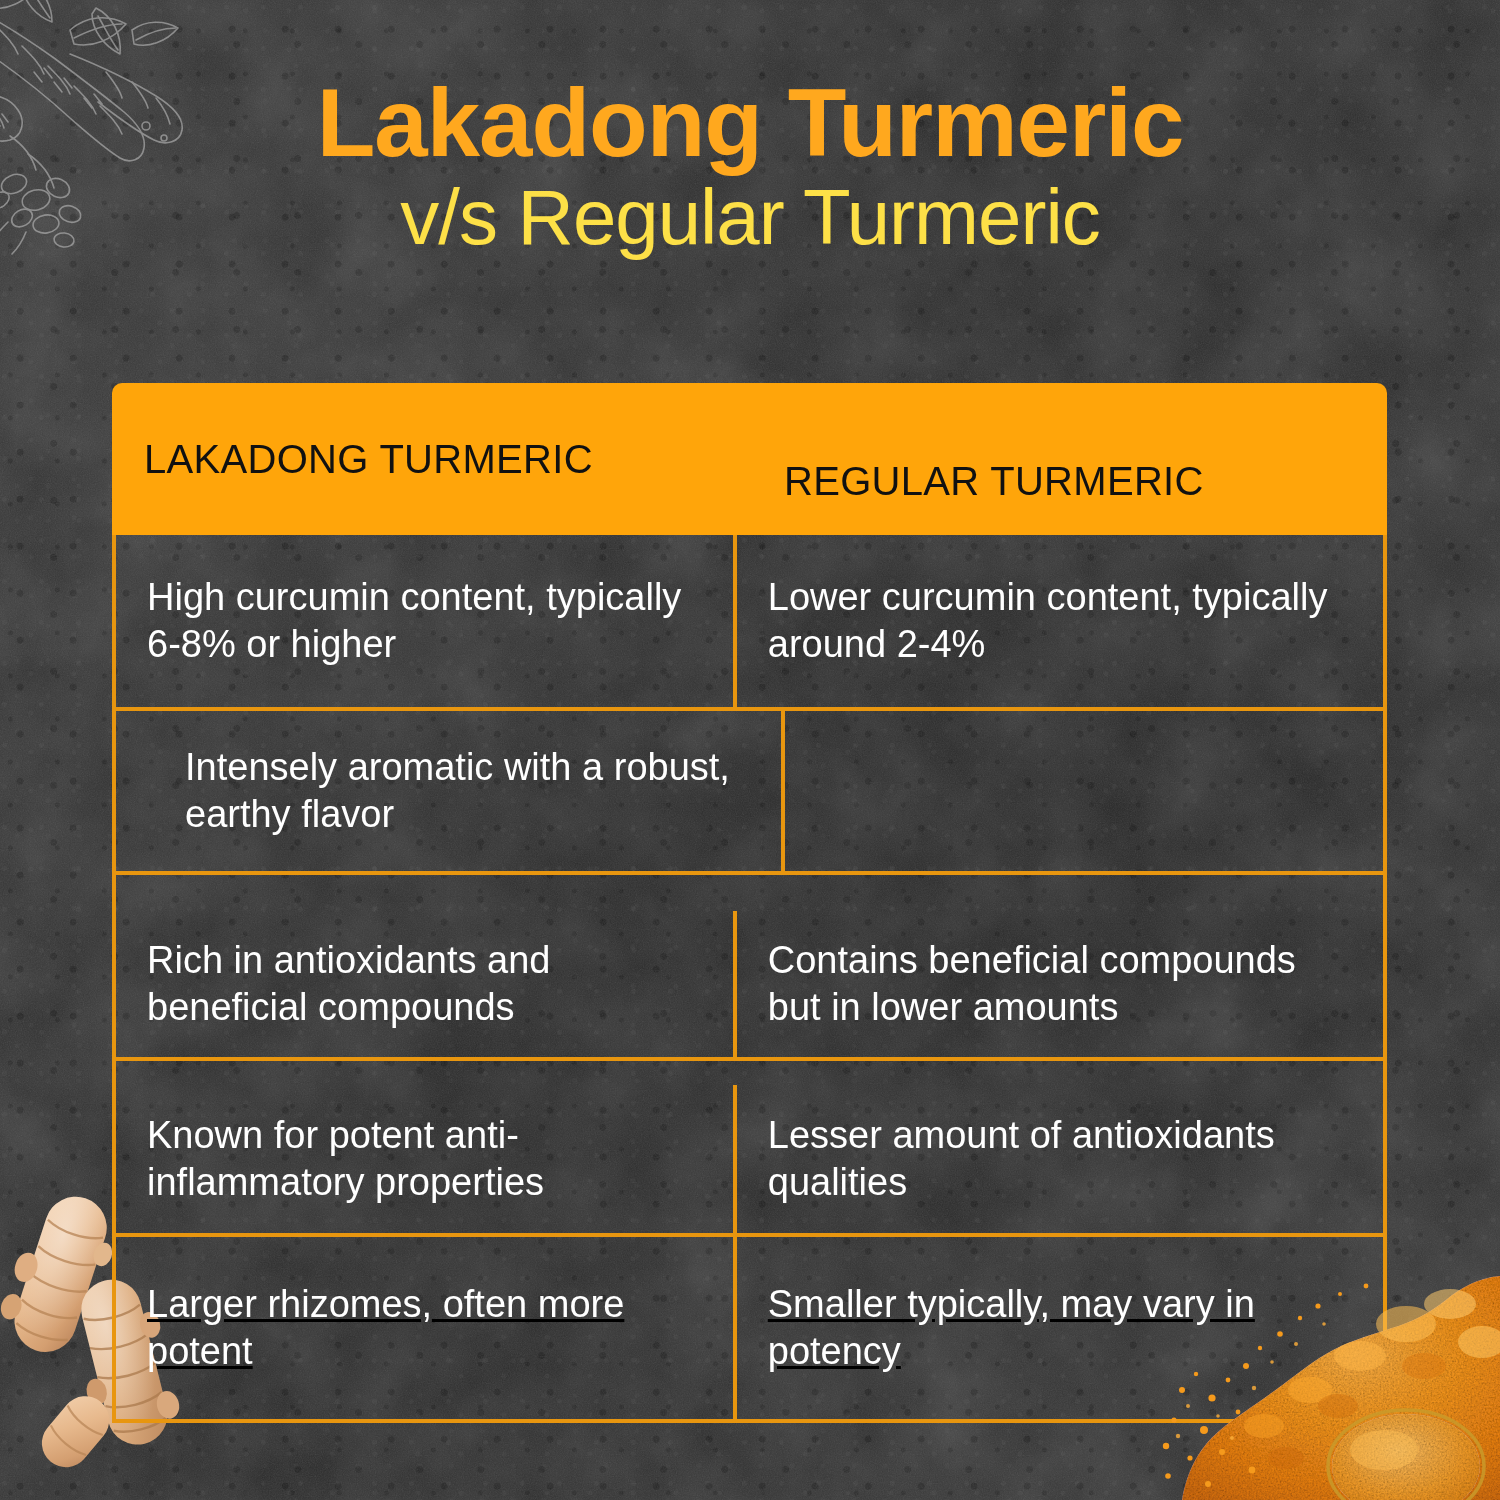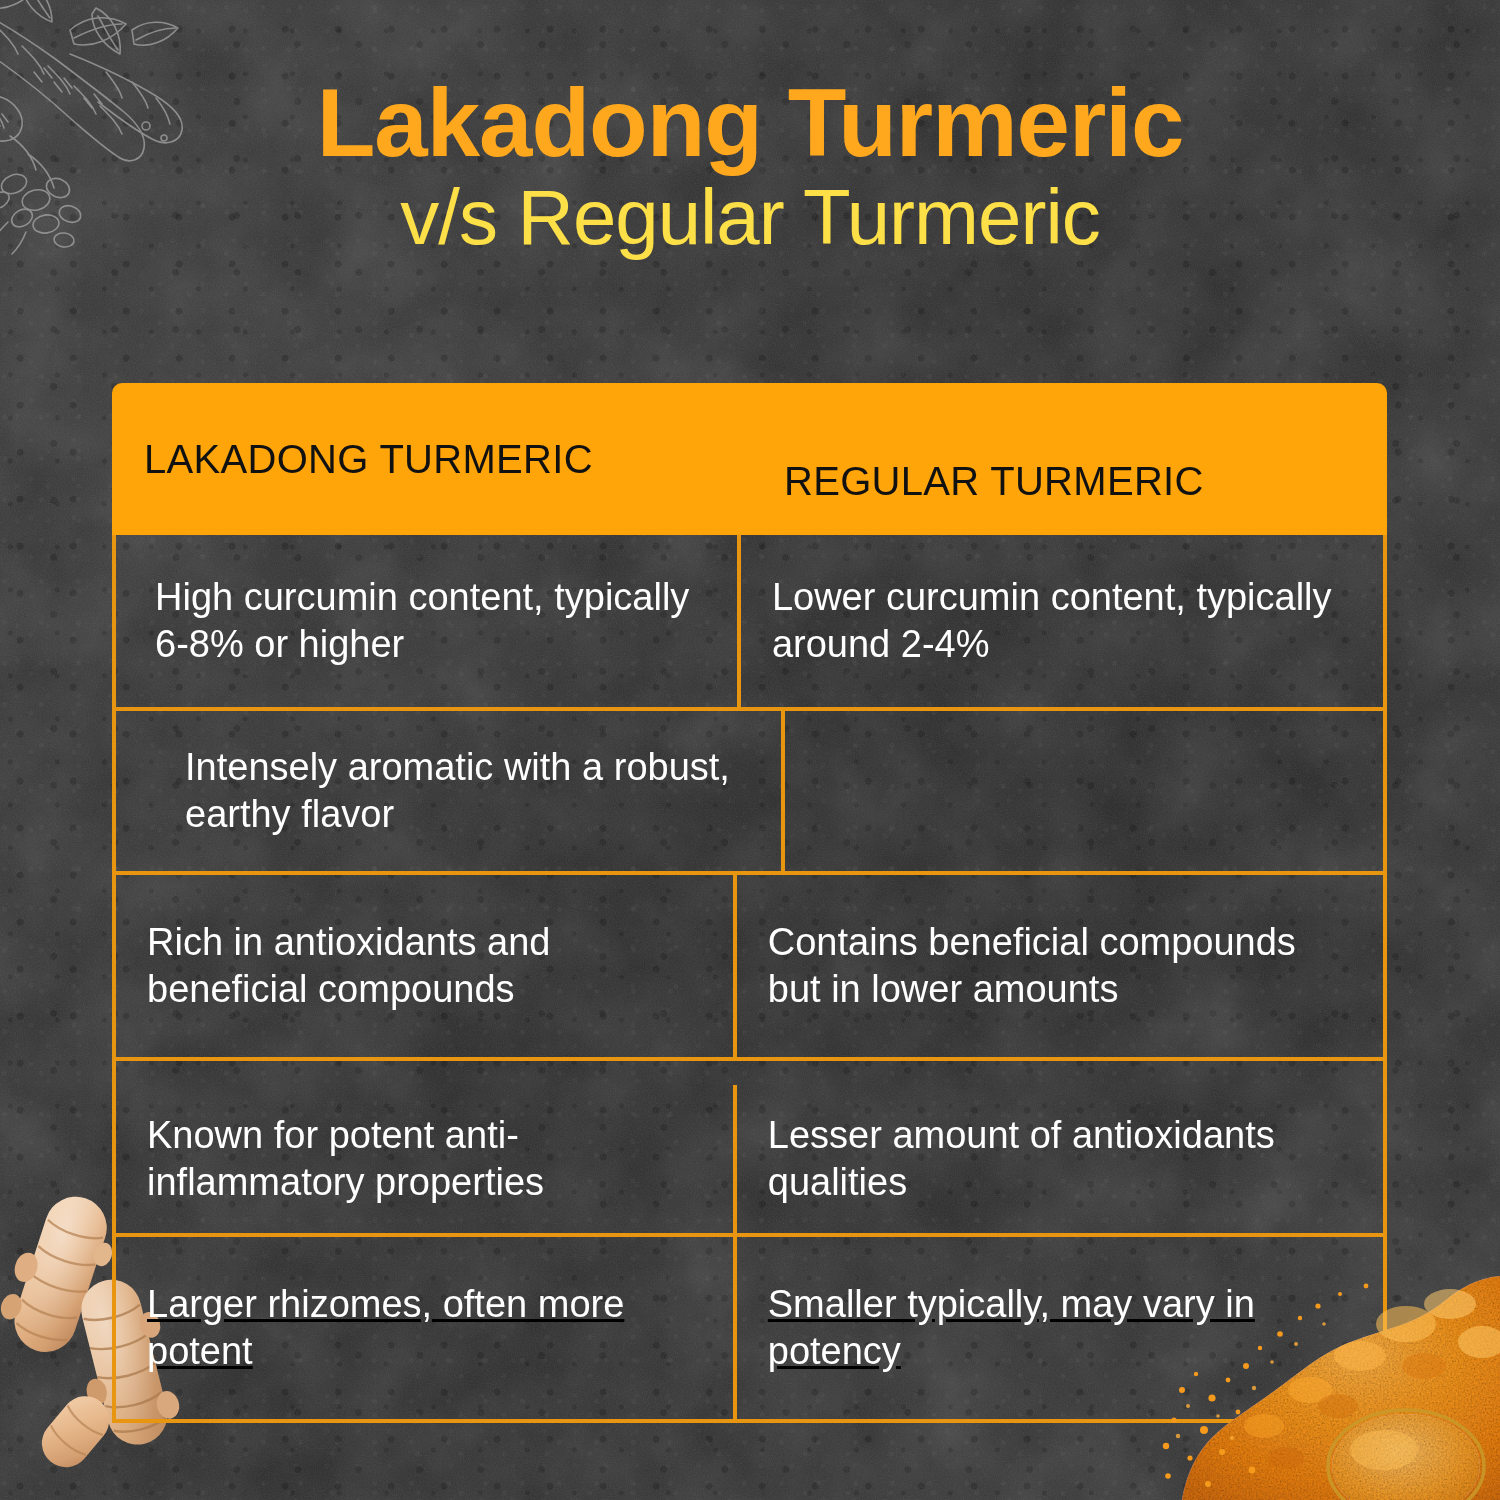--- a/index.html
+++ b/index.html
@@ -152,23 +152,23 @@
     padding: 26px 26px 26px 31px;
   }
   .cell.col-a {
     width: 631px;
     border-right: 4px solid #E8960F;
   }
   .cell.col-b {
     width: 657px;
   }
 
-  .r0 { min-height: 176px; padding-left: 8px; }
+  .r0 { min-height: 176px; }
   .r1 { min-height: 164px; padding-left: 38px; }
-  .r2 { min-height: 186px; }
+  .r2 { min-height: 186px; align-items: flex-end; }
   .r3 { min-height: 152px; margin-top: 24px; }
   .r4 { min-height: 182px; }
 </style>
 </head>
 <body>
 
 <div id="bg-texture"></div>
 
 <svg id="bg-grain" xmlns="http://www.w3.org/2000/svg" viewBox="0 0 1500 1500" preserveAspectRatio="none">
   <defs>

